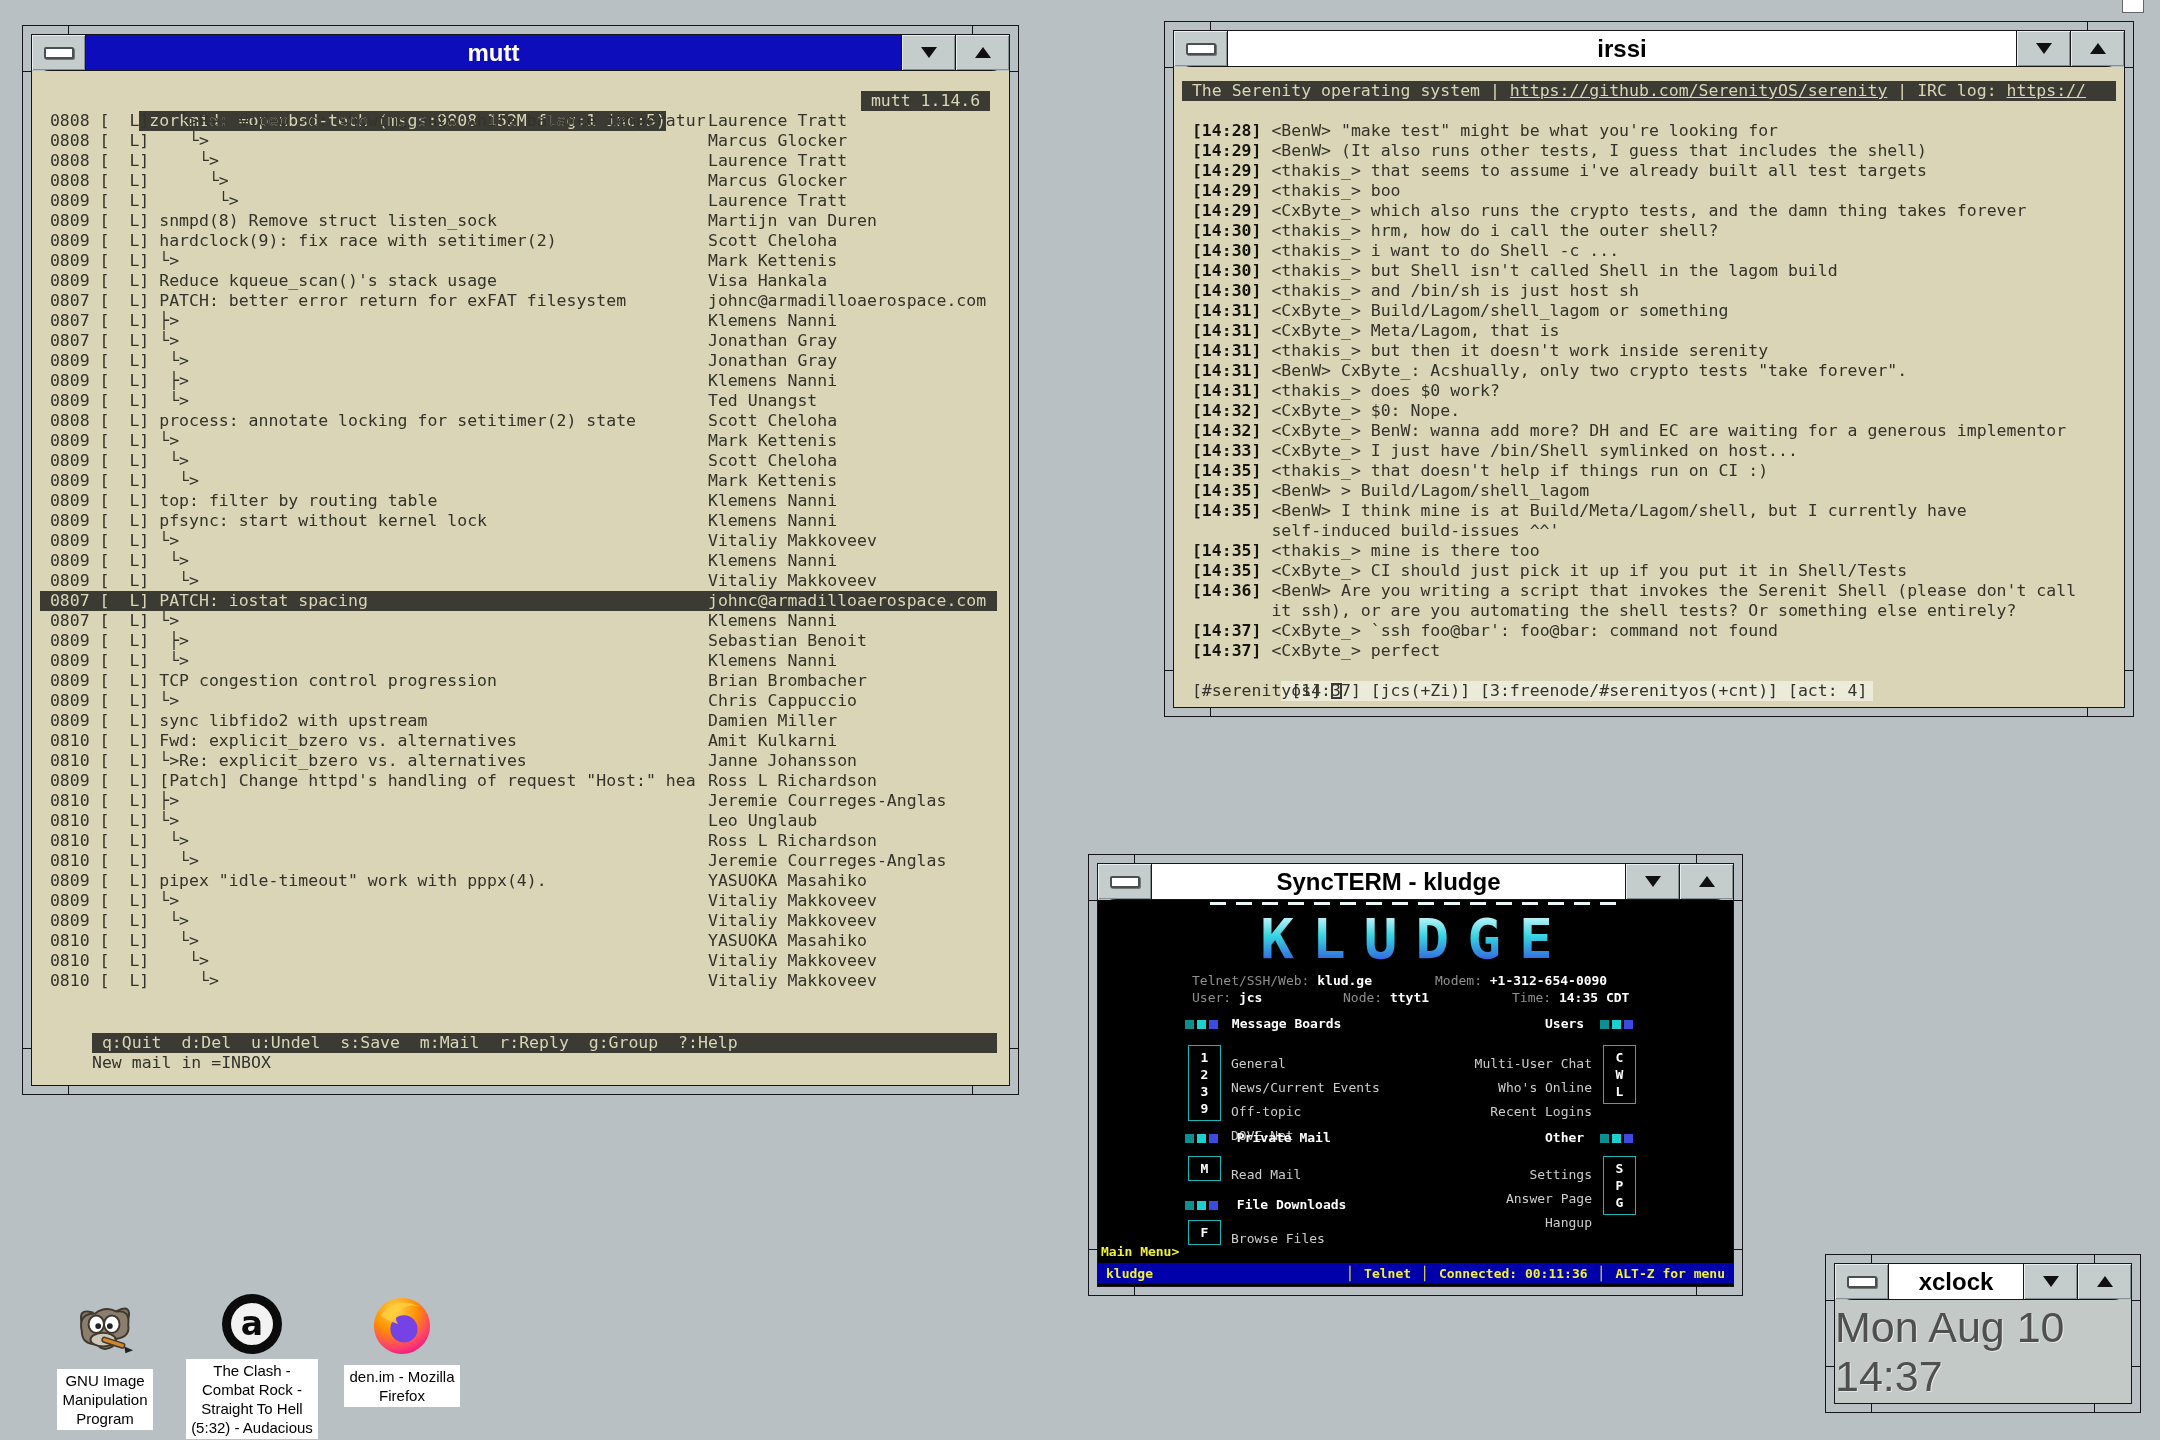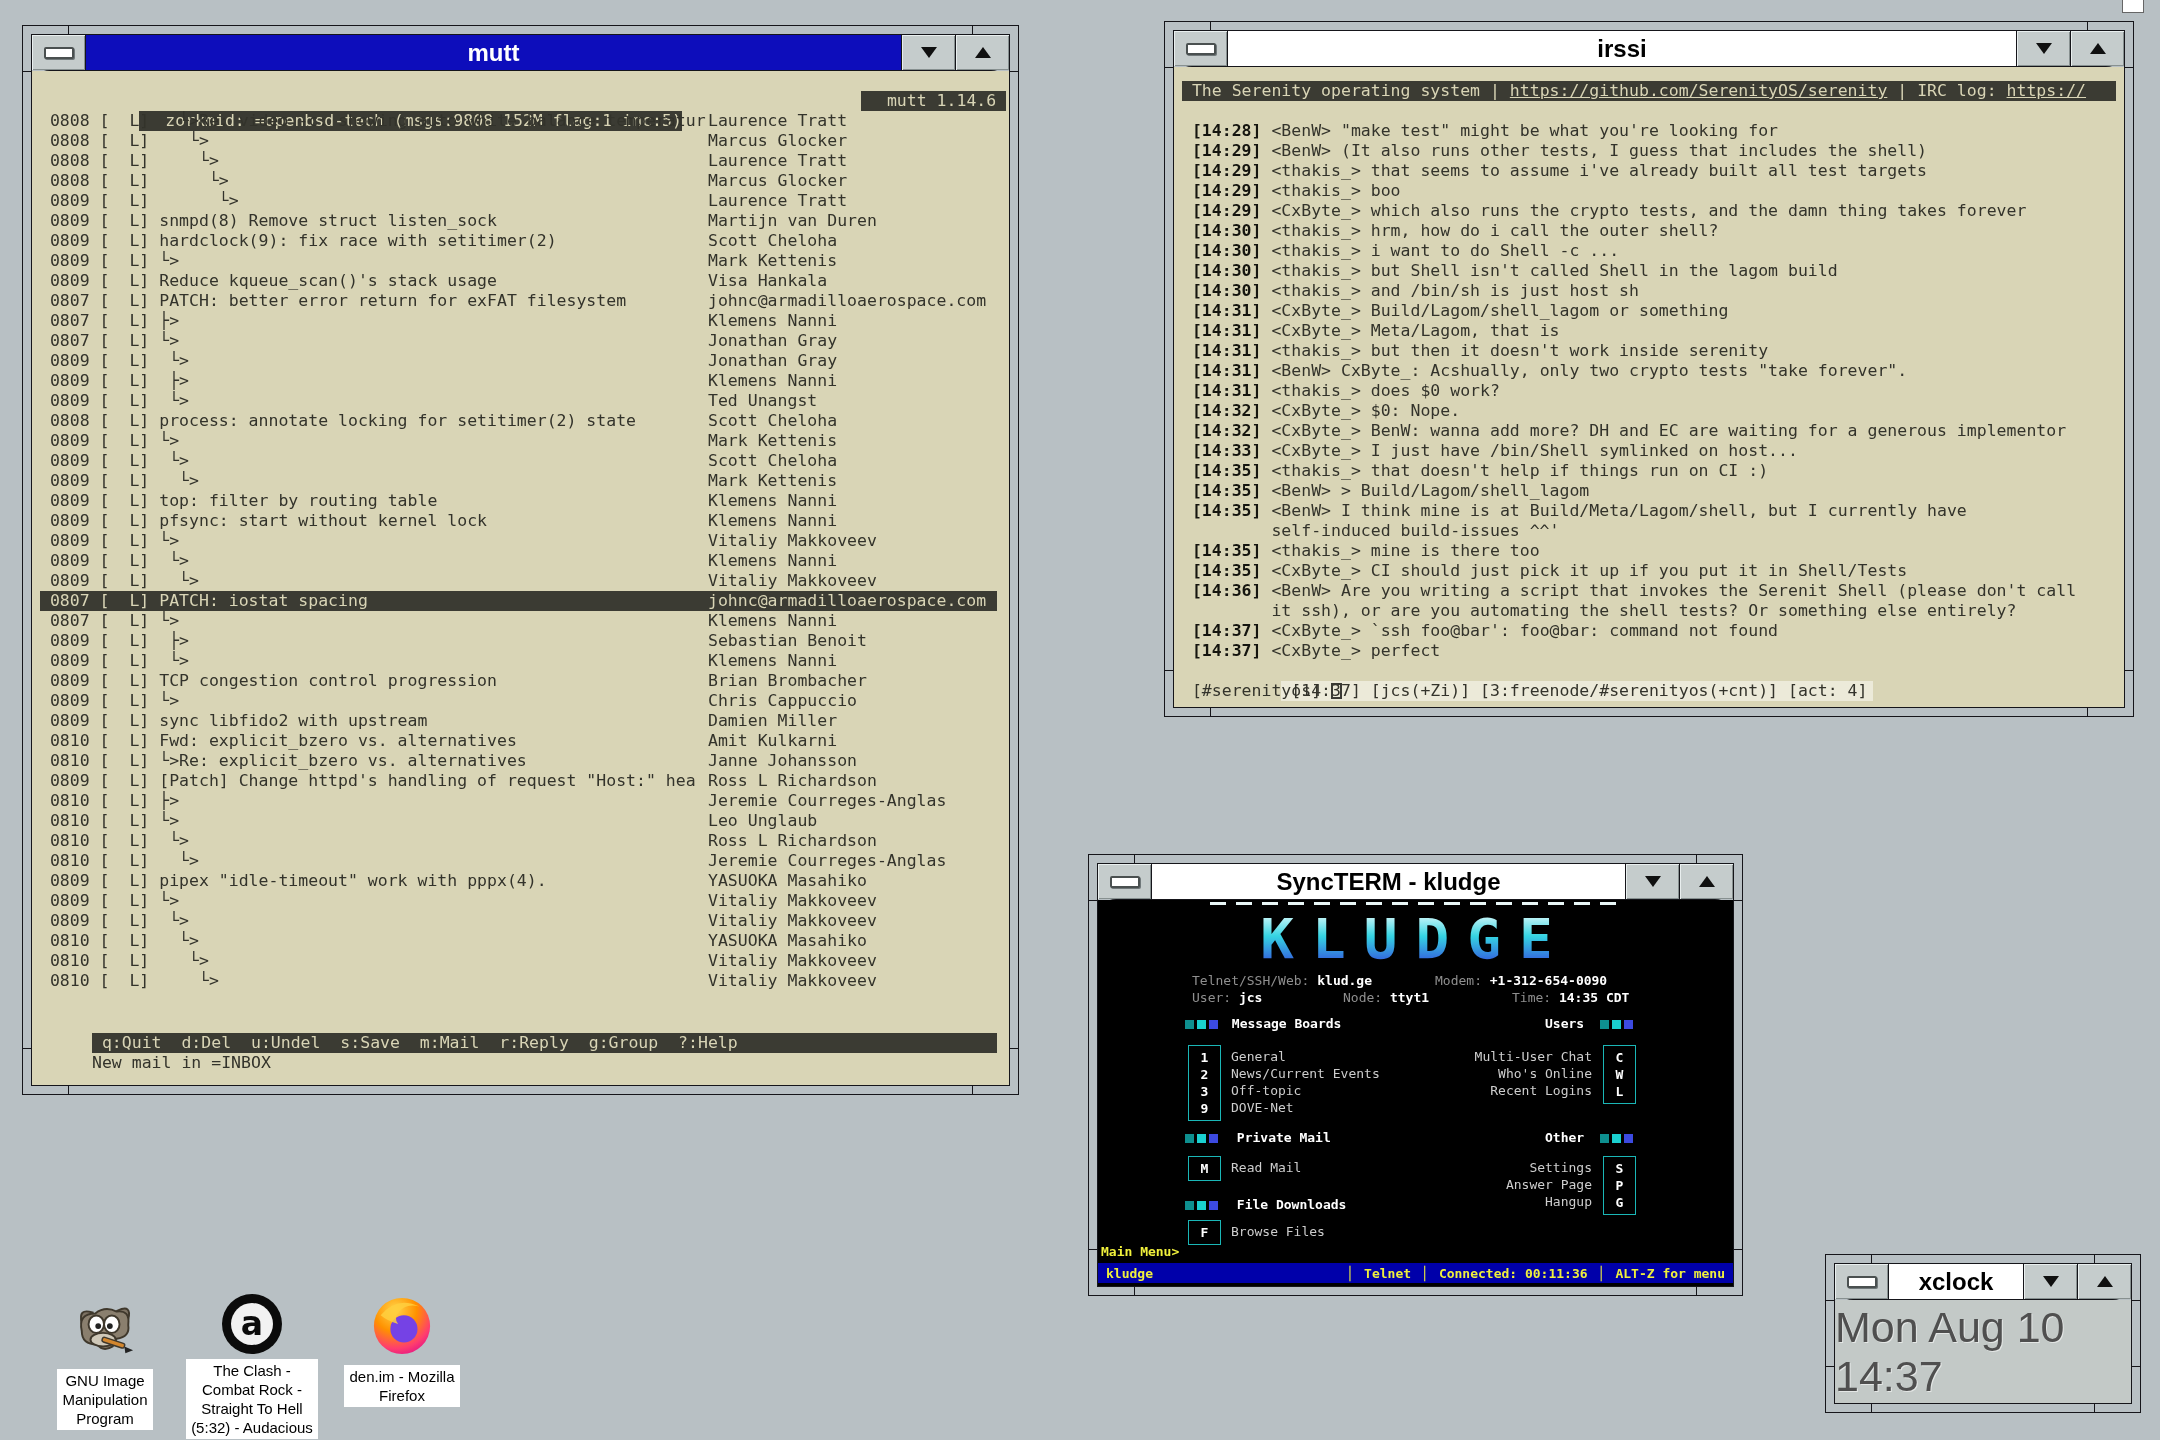--- a/index.html
+++ b/index.html
@@ -30,21 +30,21 @@
   #win-syncterm { left:1088px; top:854px;  width:655px; height:442px;  z-index:2; }
   #win-xclock   { left:1825px; top:1254px; width:316px; height:159px;  z-index:2; }
 
   
   .term { background:#d9d5b6; color:#33332b; font:16.5px/20px "DejaVu Sans Mono",monospace; height:100%; position:relative; }
   .mutt-term { padding:20px 12px 0 8px; }
   .m-row { height:20px; white-space:pre; position:relative; }
   .msubj { display:inline-block; max-width:666px; overflow:hidden; white-space:pre; height:20px; vertical-align:top; }
   .m-row .auth { position:absolute; left:668px; top:0; white-space:pre; }
   .m-row.sel { background:#3b3b33; color:#d9d5b6; }
-  .chip { background:#3b3b33; color:#d9d5b6; display:inline-block; white-space:pre; height:20px;padding-left:16px; }
+  .chip { background:#3b3b33; color:#d9d5b6; display:inline-block; white-space:pre; height:20px; }
   .chip-right { position:absolute; left:821px; top:0; }
   .mutt-footer { position:absolute; left:12px; right:12px; bottom:12px;margin-left:48px; }
   .help-bar { background:#3b3b33; color:#d9d5b6; white-space:pre; height:20px; }
   .status-msg { white-space:pre; height:20px; }
 
   .irssi-term { padding:14px 8px 0 8px; }
   .topic-chip { background:#3b3b33; color:#d9d5b6; white-space:pre; height:20px; overflow:hidden; margin-bottom:20px; }
   .topic-chip .u { text-decoration:underline; }
   .i-line { height:20px; white-space:pre; }
   .i-time { font-weight:bold; color:#15150f; }
@@ -67,21 +67,21 @@
   .sl { color:#8f8f8f; }
   .sv { color:#ffffff; font-weight:bold; }
   .st-sec { position:absolute; white-space:nowrap; }
   .st-sec-title { color:#fff; font-weight:bold; }
   .sq { display:inline-block; width:9px; height:9px; margin-right:3px; vertical-align:-1px; }
   .sq1 { background:#0e8f8f; } .sq2 { background:#1ad0d0; } .sq3 { background:#3c4ae0; }
   .st-kbox { position:absolute; border:1px solid #1ab6b6; width:33px; text-align:center;
              color:#fff; font-weight:bold; padding:3px 0; }
   .st-kbox div { height:17px; }
   .st-mlabels { position:absolute; color:#cdcdcd; }
-  .st-mlabels div { height:17px; white-space:pre; }
+  .st-mlabels div { height:17px; white-space:pre;margin-top:7px; }
   .st-mlabels.right { text-align:right; }
   .st-prompt { position:absolute; left:3px; bottom:26px; color:#f0f03c; font-weight:bold; }
   .st-bar { position:absolute; left:0; right:0; bottom:3px; height:20px; background:#0000aa;
             color:#f0f03c; font-weight:bold; display:flex; align-items:center; padding:0 8px; }
   .st-bar .grow { flex:1; }
   .st-bar .sep { margin:0 10px; }
 
   
   .xclock-body { background:#c3c9c7; height:100%; display:flex; align-items:center; justify-content:center;
                  font-size:43px; color:#4f4f4f; text-shadow:1px 1px 0 rgba(255,255,255,.55); }

